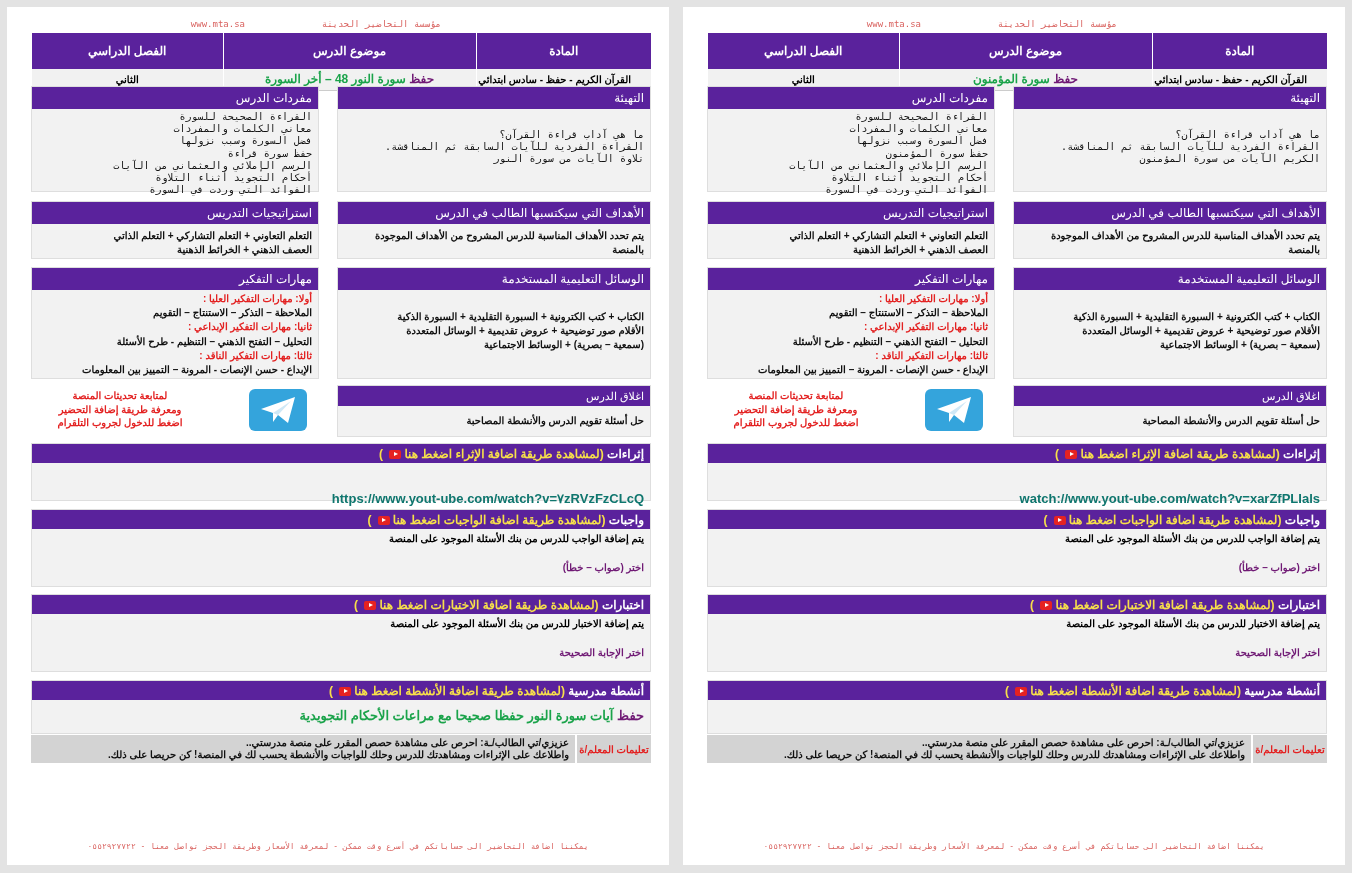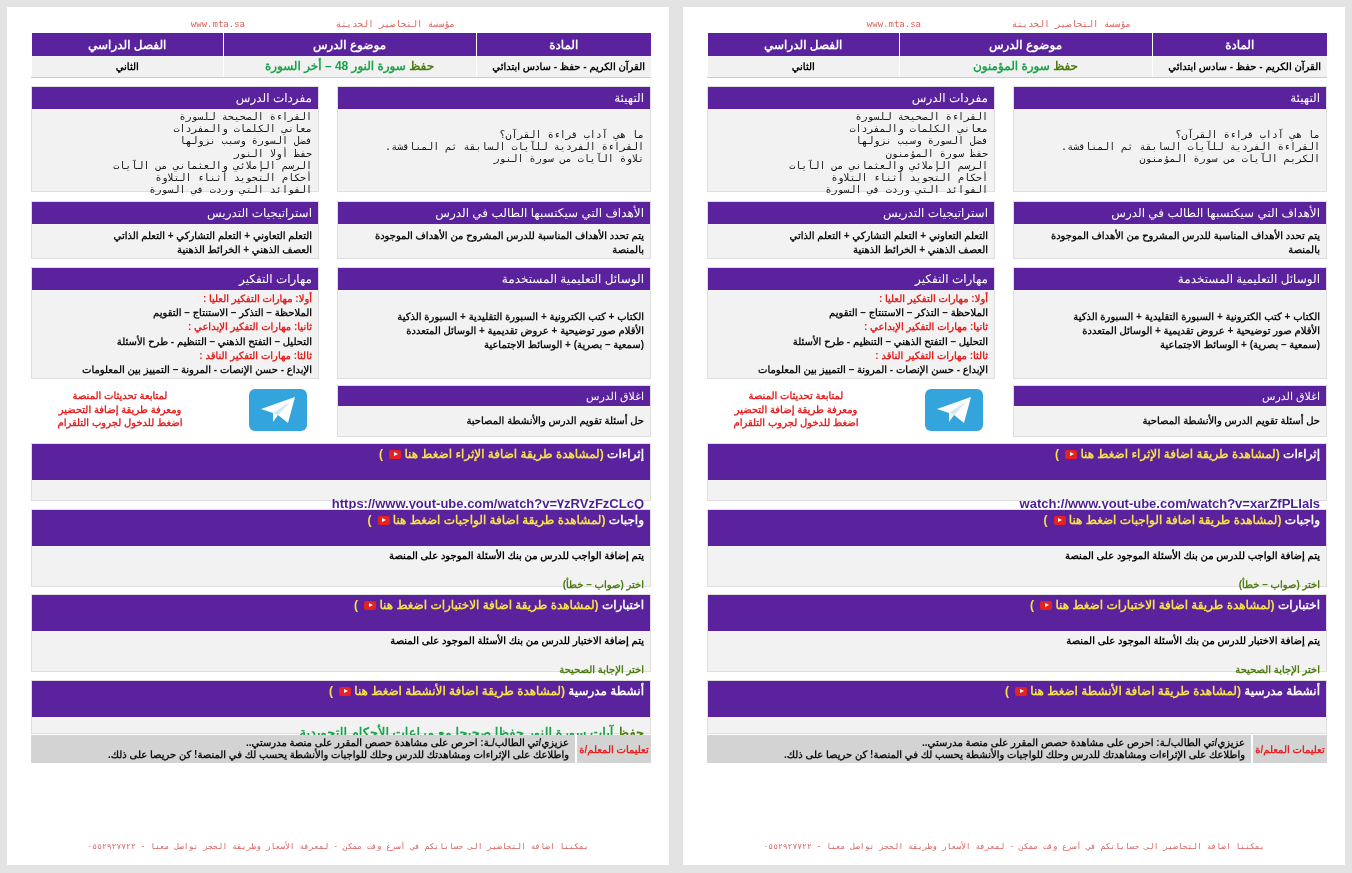--- a/index.html
+++ b/index.html
@@ -3,49 +3,49 @@
 <meta charset="utf-8">
 <style>
   * { box-sizing: border-box; margin: 0; padding: 0; }
   html, body { width: 1352px; height: 873px; overflow: hidden; }
   body { background: #e3e3e3; font-family: "DejaVu Sans", sans-serif; position: relative; }
   .page { position: absolute; top: 7px; width: 662px; height: 858px; background: #ffffff; direction: rtl; }
   .page.left { left: 7px; }
   .page.right { left: 683px; }
 
   .topline { position: absolute; top: 10px; left: 0; right: 0; height: 16px; font-family: "DejaVu Sans Mono", monospace; font-size: 9px; color: #d9625f; }
-  .topline .org { position: absolute; right: 214px; top: 2px; }
+  .topline .org { position: absolute; right: 228px; top: 2px; }
   .topline .url { position: absolute; right: 424px; top: 2px; }
 
   .ptable { position: absolute; top: 26px; left: 24px; width: 620px; border-collapse: collapse; }
-  .ptable th { background: #5a229c; color: #fff; font-weight: normal; font-size: 12px; height: 23px; border-left: 1px solid #fff; font-family: "Liberation Sans", sans-serif; font-weight: bold;}
+  .ptable th { background: #5a229c; color: #fff; font-weight: normal; font-size: 12px; height: 36px; border-left: 1px solid #fff; font-family: "Liberation Sans", sans-serif; font-weight: bold;}
   .ptable td { background: #f1f1f1; height: 21px; font-size: 10px; text-align: center; border-left: 1px solid #fff; border-bottom: 1px solid #ccc; font-family: "Liberation Sans", sans-serif; font-weight: bold; }
-  .ptable td.subj { text-align: right; padding-right: 6px; }
-  .red { color: #4d7c0f; text-align: right; }
+  .ptable td.subj { text-align: right; padding-right: 20px; }
+  .red { color: #701a75; text-align: right; }
   .green { color: #1aa34a; }
 
   .box { position: absolute; background: #f2f2f2; border: 1px solid #dedede; }
   .box .hd { background: #5a229c; color: #fff; height: 22px; line-height: 22px; padding-right: 6px; font-size: 12px; font-family: "Liberation Sans", sans-serif; }
   .box .bd { font-size: 10px; color: #111; padding: 2px 6px; }
   .mono { font-family: "DejaVu Sans Mono", monospace; font-size: 10px; line-height: 12.2px; letter-spacing: 0.5px; }
   .ctr { font-family: "Liberation Sans", sans-serif; font-weight: bold; font-size: 10.5px; line-height: 14px; }
   .sk { font-family: "Liberation Sans", sans-serif; font-weight: bold; font-size: 10.5px; line-height: 14.2px; }
   .sk .t { color: #e32222; }
 
   .tele { position: absolute; width: 60px; height: 44px; }
   .telebox { width: 58px; height: 42px; background: #34a4dc; border-radius: 6px; display:flex; align-items:center; justify-content:center; }
   .telemsg { position: absolute; color: #e32222; font-size: 10px; font-family: Liberation Sans, sans-serif; font-weight: bold; text-align: center; line-height: 13.5px; width: 150px; }
 
   .wide { position: absolute; left: 24px; width: 620px; background: #f2f2f2; border: 1px solid #dedede; }
-  .wide .hd { background: #5a229c; color: #fff; height: 36px; line-height: 20px; padding-right: 6px; font-size: 12px; font-family: "Liberation Sans", sans-serif; font-weight: bold; }
+  .wide .hd { background: #5a229c; color: #fff; height: 19px; line-height: 20px; padding-right: 6px; font-size: 12px; font-family: "Liberation Sans", sans-serif; font-weight: bold; }
   .wide .hd .y { color: #f7e04a; }
   .yt { display: inline-block; width: 12px; height: 9px; background: #e52222; border-radius: 2px; vertical-align: middle; position: relative; margin: 0 3px; }
   .yt::after { content: ""; position: absolute; left: 4.5px; top: 2px; border-left: 4px solid #fff; border-top: 2.5px solid transparent; border-bottom: 2.5px solid transparent; }
   .wide .bd { padding: 4px 6px; font-size: 10px; font-family: "Liberation Sans", sans-serif; font-weight: bold; }
-  .link { font-family: "Liberation Sans", sans-serif; font-weight: bold; font-size: 13px; color: #4c1d95; direction: ltr; text-align: right; padding-top: 16px; padding-right: 6px; }
+  .link { font-family: "Liberation Sans", sans-serif; font-weight: bold; font-size: 13px; color: #0f766e; direction: ltr; text-align: right; padding-top: 28px; padding-right: 6px; }
 
   .instr { position: absolute; left: 24px; width: 620px; height: 28px; background: #d3d3d3; display: flex; font-family: "Liberation Sans", sans-serif; font-weight: bold; font-size: 10px; }
   .instr .lbl { width: 76px; color: #e32222; display:flex; align-items:center; justify-content:center; border-left: 2px solid #fff; }
   .instr .txt { flex: 1; padding: 2px 6px; line-height: 12px; color:#111; }
 
   .foot { position: absolute; bottom: 14px; left: 0; right: 0; text-align: center; font-family: "DejaVu Sans Mono", monospace; font-size: 8px; color: #d9625f; }
 </style>
 </head>
 <body>
 
@@ -79,21 +79,21 @@
         <div>تلاوة الآيات من سورة النور</div>
       </div>
     </div>
 
     <div class="box" style="top:79px; left:24px; width:288px; height:106px;">
       <div class="hd">مفردات الدرس</div>
       <div class="bd mono">
         <div>القراءة الصحيحة للسورة</div>
         <div>معاني الكلمات والمفردات</div>
         <div>فضل السورة وسبب نزولها</div>
-        <div>حفظ أولا النور</div>
+        <div>حفظ سورة قراءة</div>
         <div>الرسم الإملائي والعثماني من الآيات</div>
         <div>أحكام التجويد أثناء التلاوة</div>
         <div>الفوائد التي وردت في السورة</div>
       </div>
     </div>
 
     <div class="box" style="top:194px; right:18px; width:314px; height:58px;">
       <div class="hd">الأهداف التي سيكتسبها الطالب في الدرس</div>
       <div class="bd ctr" style="padding-top:5px">
         <div>يتم تحدد الأهداف المناسبة للدرس المشروح من الأهداف الموجودة</div>

